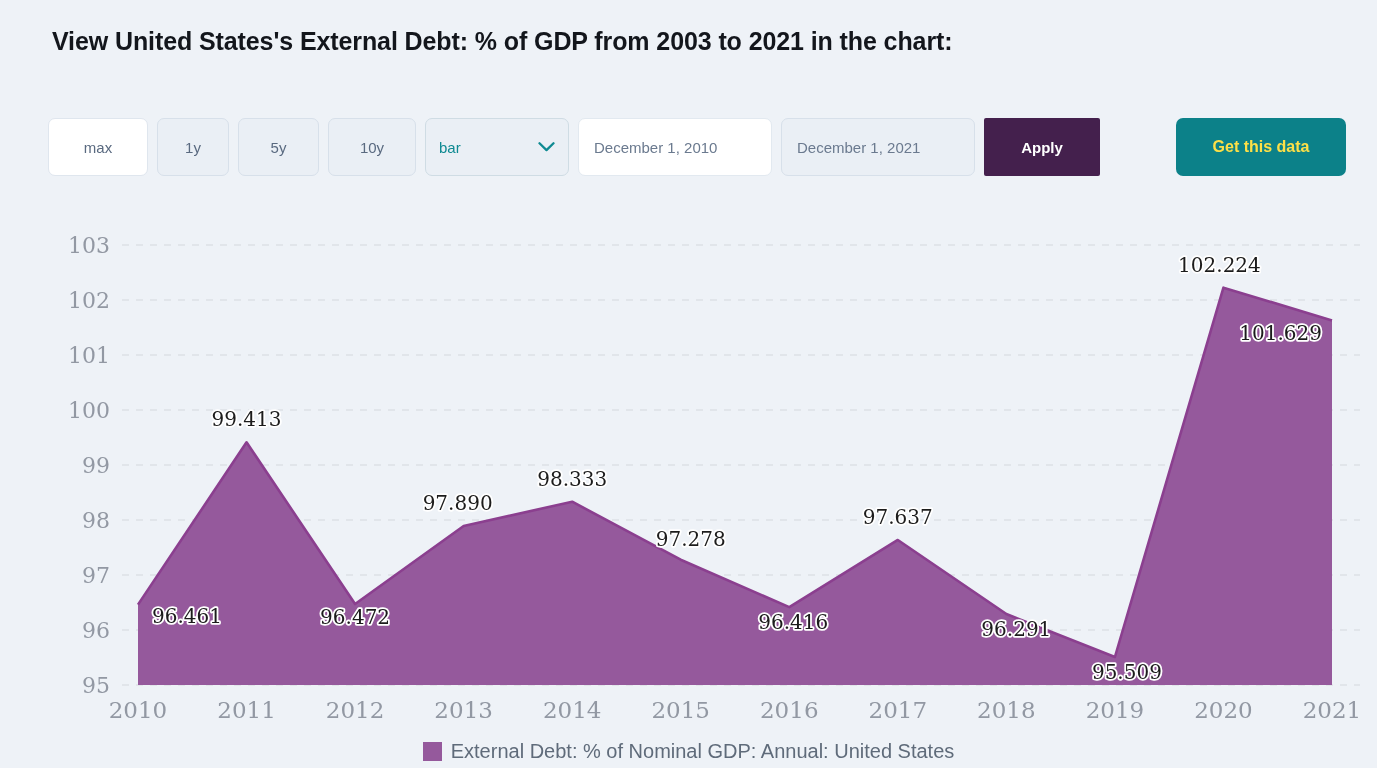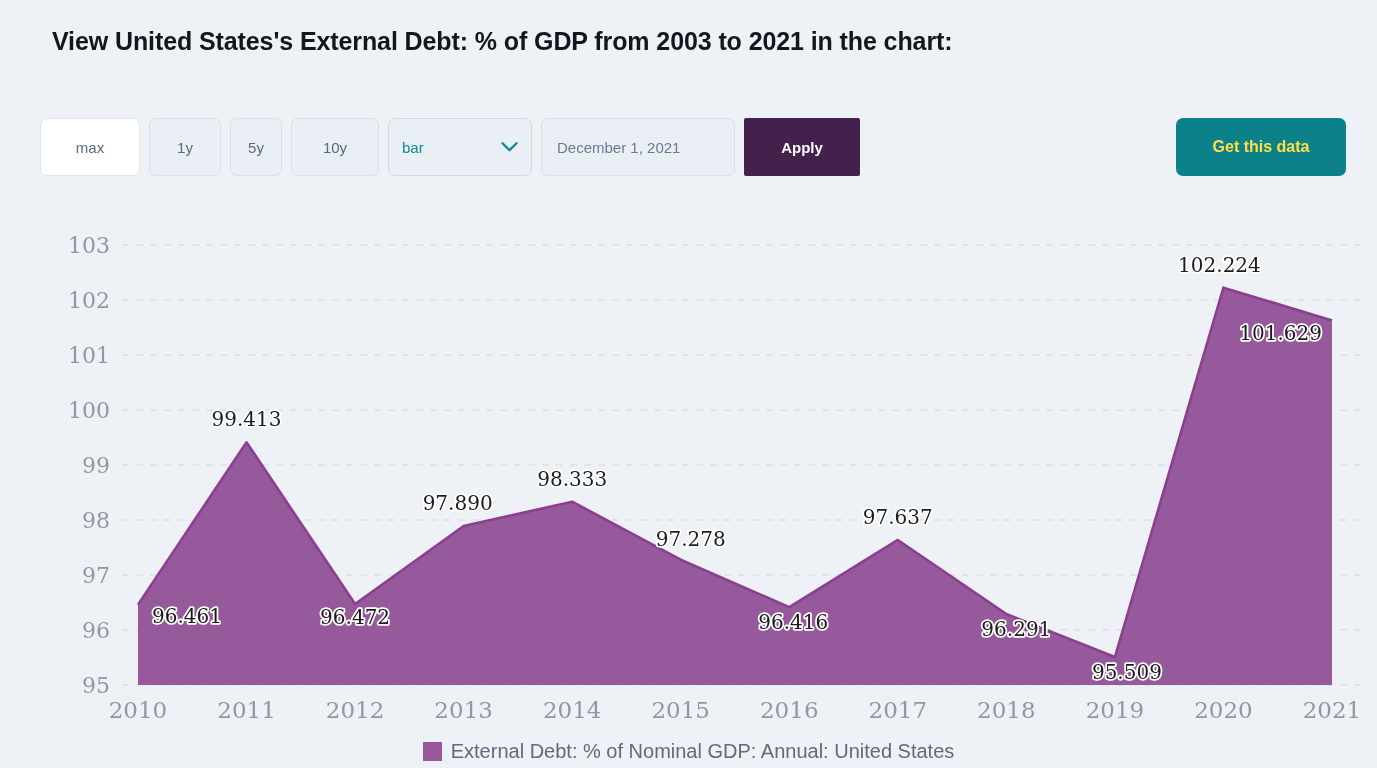--- a/index.html
+++ b/index.html
@@ -23,21 +23,21 @@
     font-size: 25px;
     font-weight: bold;
     color: #13161c;
     letter-spacing: -0.1px;
     white-space: nowrap;
   }
 
   
   #toolbar {
     position: absolute;
-    left: 40px;
+    left: 48px;
     top: 118px;
     height: 58px;
     display: flex;
     align-items: stretch;
     gap: 9px;
   }
   .range-btn {
     border: 1px solid #d7e0ea;
     border-radius: 7px;
     background: #eaeff5;
@@ -50,21 +50,21 @@
     cursor: pointer;
     padding: 0 10px;
   }
   .range-btn.active {
     background: #ffffff;
     border-color: #dfe6ee;
     color: #5a6a80;
   }
   #btn-max { width: 100px; }
   #btn-1y  { width: 72px; }
-  #btn-5y  { width: 52px; }
+  #btn-5y  { width: 81px; }
   #btn-10y { width: 88px; }
 
   #chart-type-select {
     width: 144px;
     border: 1px solid #cfdce4;
     border-radius: 7px;
     background: #eaeff5;
     color: #0f8a92;
     font-size: 15px;
     display: flex;
@@ -216,20 +216,23 @@
 
   <div id="chart-type-select">
     <span>bar</span>
     <span class="chev">
       <svg width="17" height="11" viewBox="0 0 17 11">
         <path d="M1.5 1.8 L8.5 8.6 L15.5 1.8" fill="none" stroke="#0f8a92" stroke-width="2.3" stroke-linecap="round" stroke-linejoin="round"></path>
       </svg>
     </span>
   </div>
 
+  <div class="date-input" id="date-start">
+    <span>December 1, 2010</span>
+  </div>
   <div class="date-input" id="date-end">
     <span>December 1, 2021</span>
   </div>
 
   <div id="apply-button">
     <span>Apply</span>
   </div>
 </div>
 
 <div id="get-data-button">

